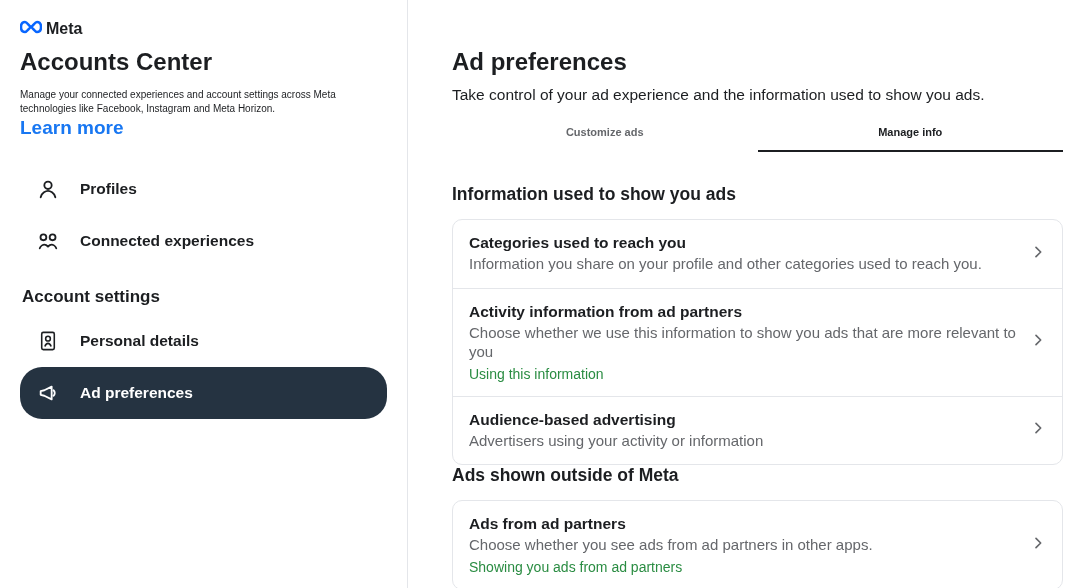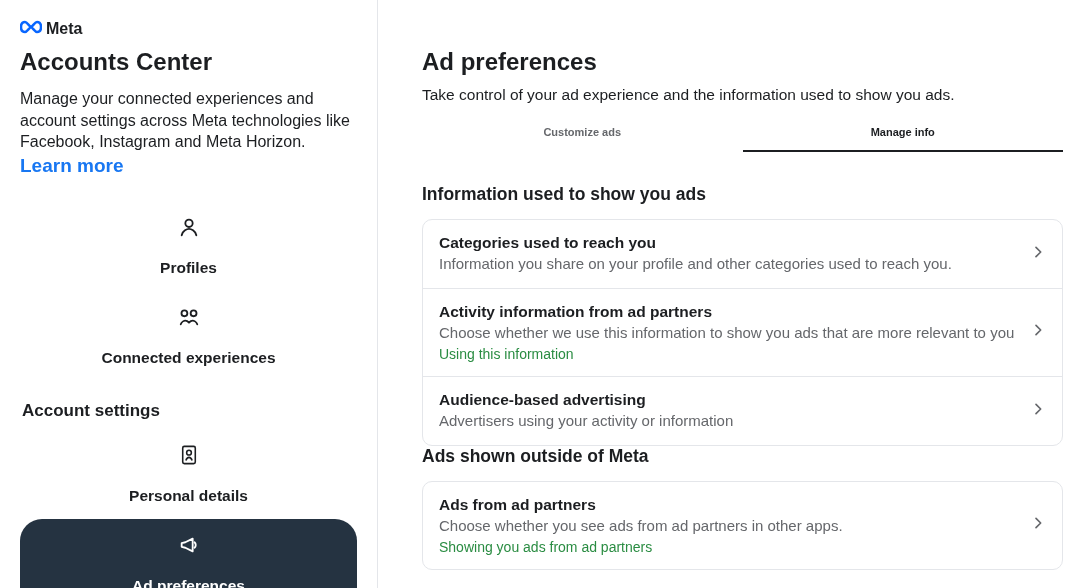--- a/index.html
+++ b/index.html
@@ -8,21 +8,21 @@
       background: #fff;
       color: #1c1e21;
       width: 1073px;
       height: 588px;
       overflow: hidden;
       display: flex;
     }
 
     
     .sidebar {
-      width: 378px;
+      width: 408px;
       border-right: 1px solid #e4e6ea;
       padding: 20px 20px 20px 20px;
       flex: 0 0 auto;
     }
     .logo-wrap {
       display: flex;
       align-items: center;
       gap: 4px;
       margin-bottom: 10px;
     }
@@ -31,21 +31,21 @@
       font-weight: 700;
       font-size: 16px;
       color: #1c1e21;
     }
     .sidebar h1 {
       font-size: 24px;
       font-weight: 700;
       margin-bottom: 12px;
     }
     .sidebar-desc {
-      font-size: 16px;
+      font-size: 10px;
       line-height: 1.35;
       color: #1c1e21;
       margin-bottom: 2px;
     }
     .learn-more {
       color: #1877f2;
       font-weight: 600;
       font-size: 19px;
       text-decoration: none;
       display: inline-block;
@@ -55,21 +55,20 @@
     .nav-item {
       display: flex;
       align-items: center;
       gap: 20px;
       padding: 14px 16px;
       border-radius: 22px;
       cursor: pointer;
       font-size: 15.5px;
       font-weight: 600;
       color: #1c1e21;
-      flex-direction: column;
     }
     .nav-item .icon-box { width: 24px; height:24px; display:flex; align-items:center; justify-content:center; }
     .nav-item.active {
       background: #253341;
       color: #fff;
     }
     .section-label {
       font-size: 17px;
       font-weight: 700;
       margin: 20px 0 8px 2px;

